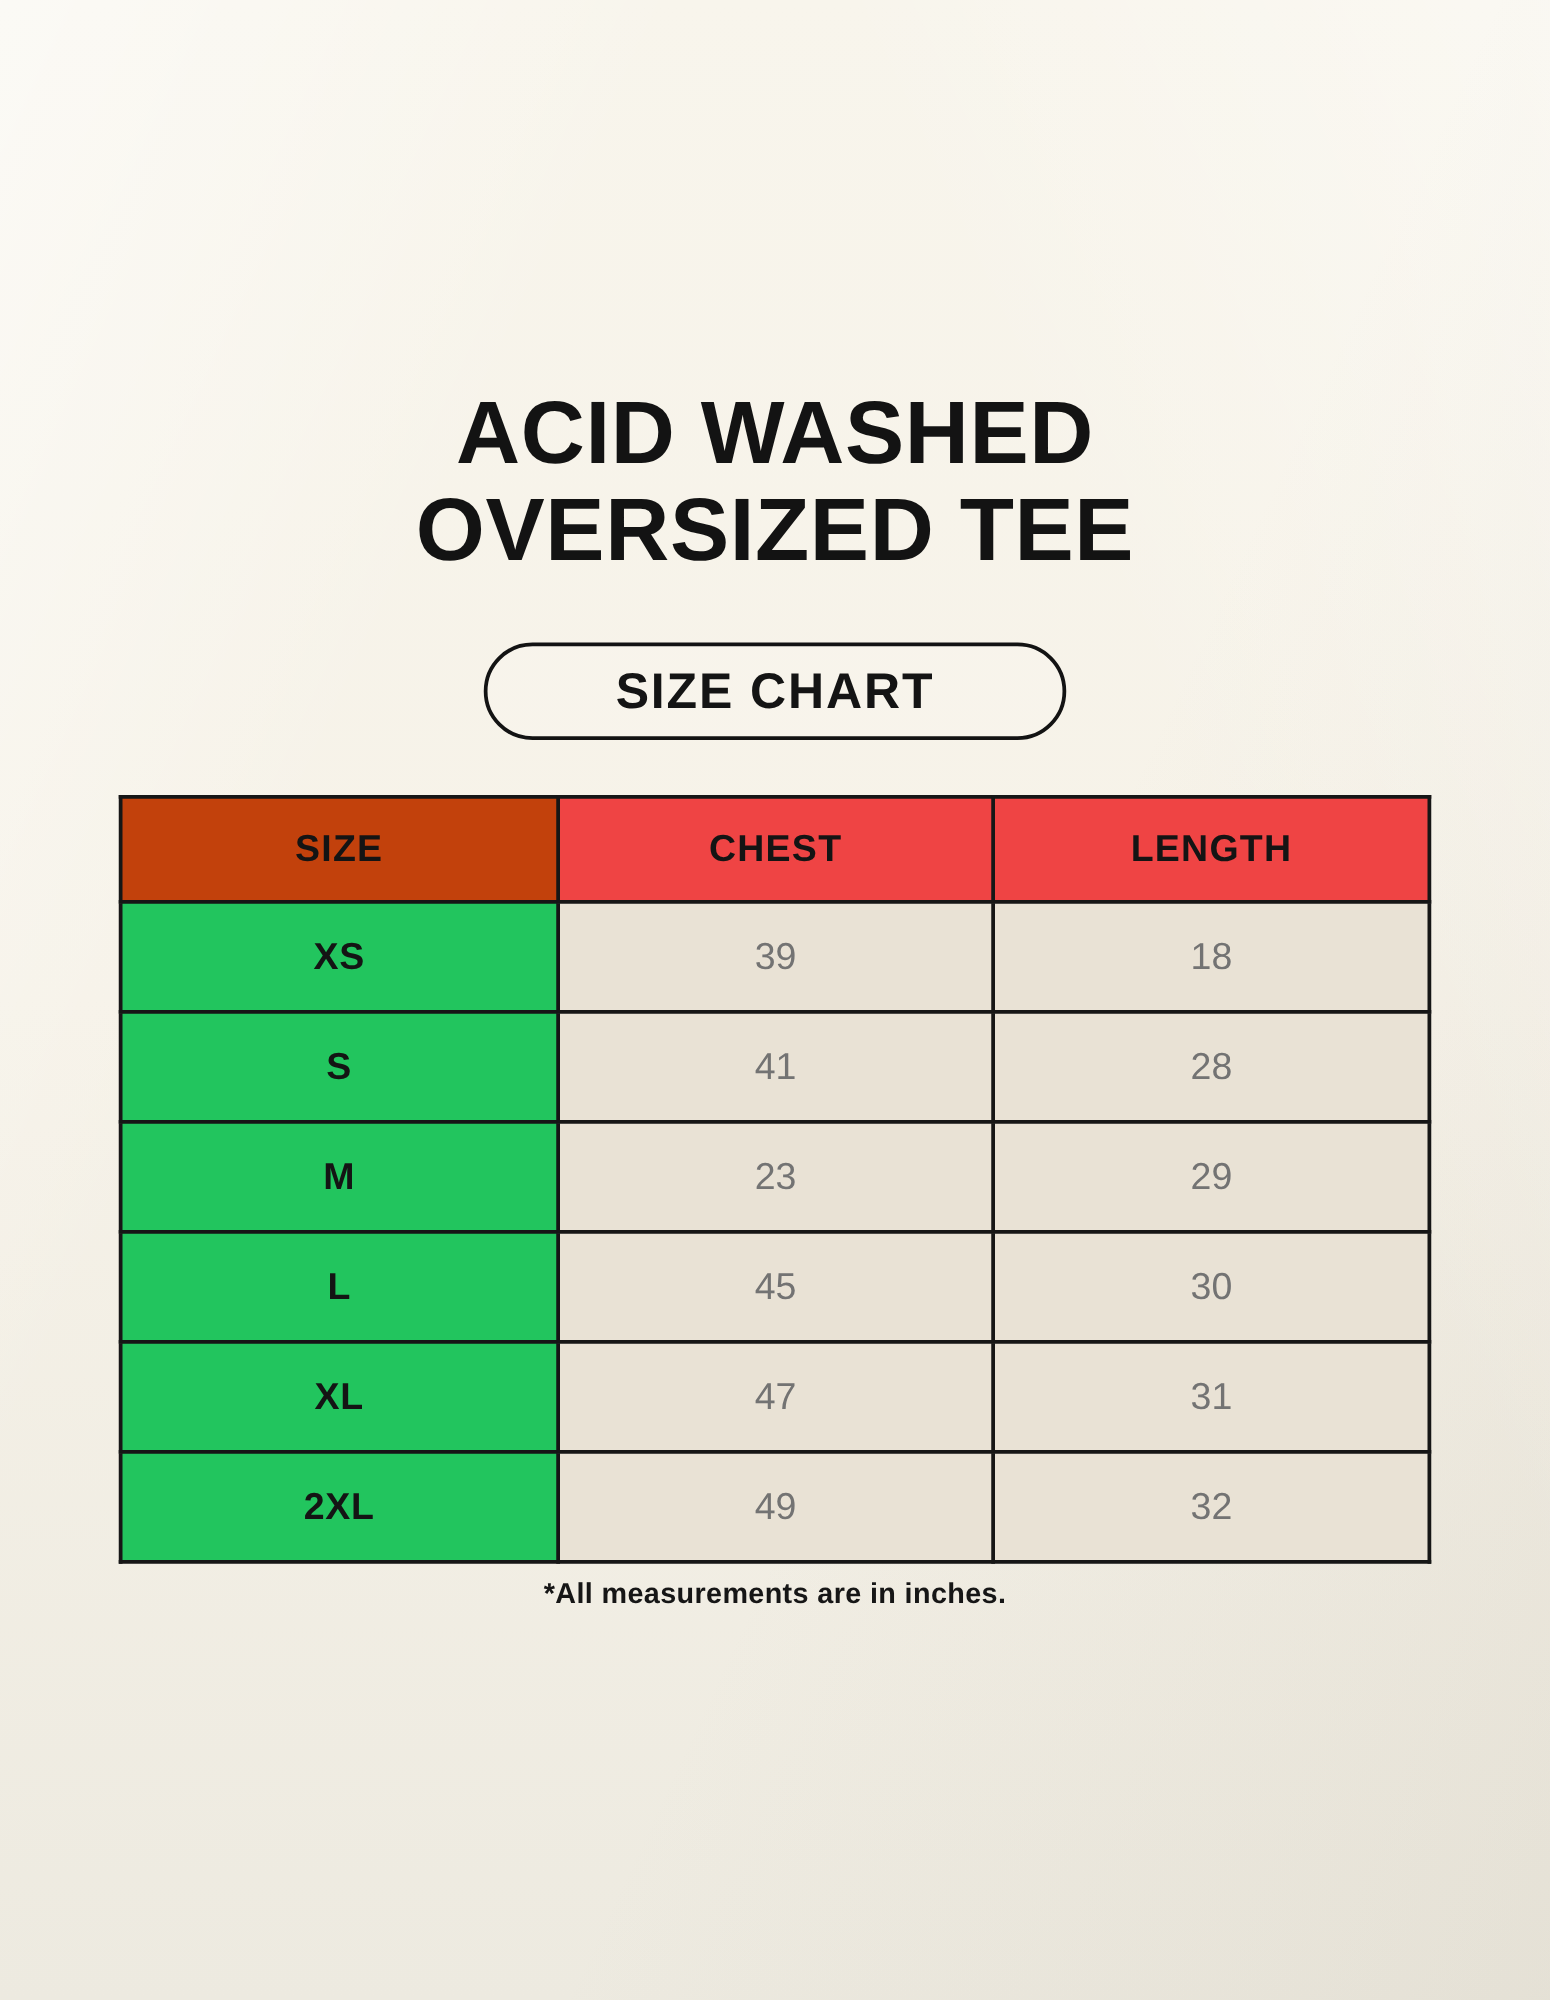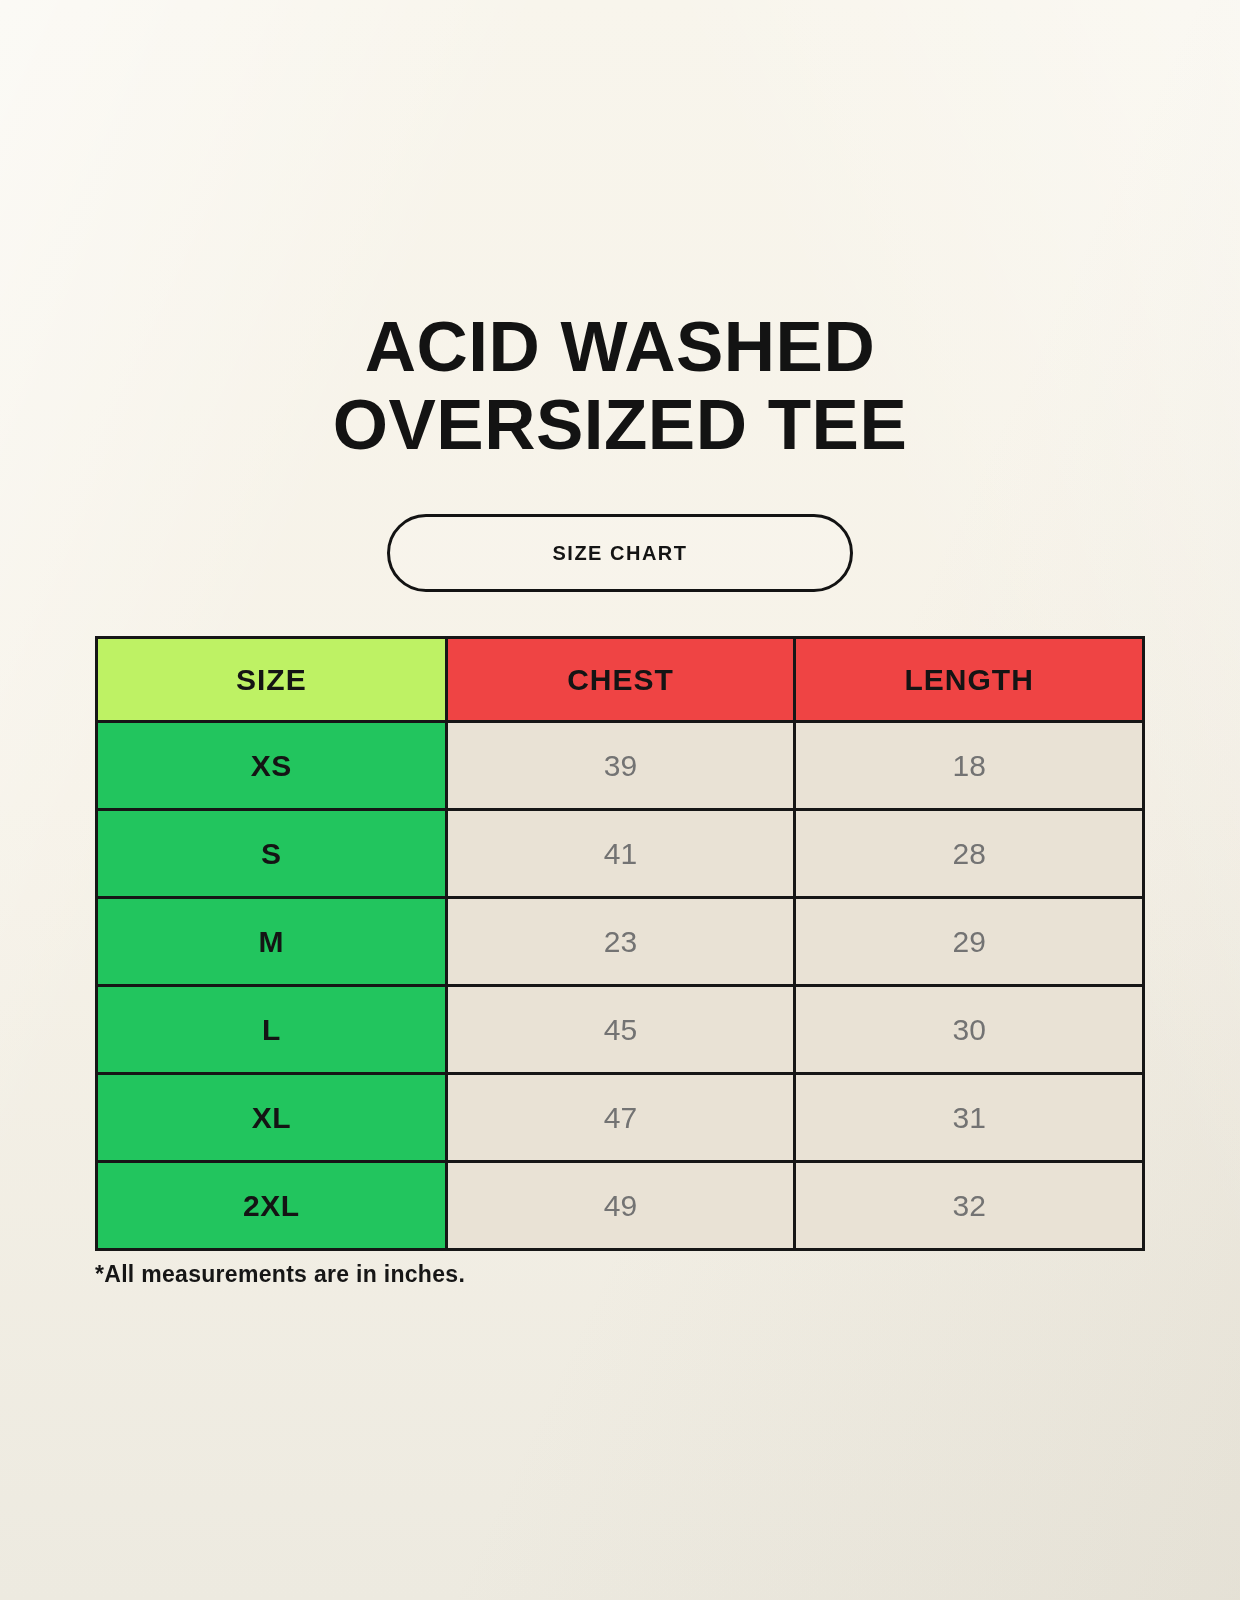--- a/index.html
+++ b/index.html
@@ -35,21 +35,21 @@
   .pill-button {
     display: flex;
     align-items: center;
     justify-content: center;
     width: 466px;
     height: 78px;
     margin: 50px auto 0 auto;
     border: 3px solid #131313;
     border-radius: 44px;
     background: rgba(255,255,255,0.12);
-    font-size: 20px;
+    font-size: 40px;
     font-weight: bold;
     letter-spacing: 1.5px;
     cursor: pointer;
   }
 
   table.size-chart {
     width: 1050px;
     margin: 44px auto 0 auto;
     border-collapse: collapse;
     table-layout: fixed;
@@ -57,29 +57,29 @@
   table.size-chart th,
   table.size-chart td {
     border: 3px solid #161616;
     text-align: center;
     vertical-align: middle;
     font-size: 30px;
   }
   table.size-chart th { height: 84px; font-weight: bold; letter-spacing: 1px; }
   table.size-chart td { height: 88px; }
 
-  .hdr-size   { background: #bef264; }
+  .hdr-size   { background: #c2410c; }
   .hdr-accent { background: #ef4444; }
   td.size-cell { background: #22c55e; font-weight: bold; letter-spacing: 0.5px; }
   td.num-cell  { background: #e9e2d5; font-weight: normal; color: #737373; }
 
   .footnote {
     width: 1050px;
     margin: 10px auto 0 auto;
-    text-align: left;
+    text-align: center;
     font-size: 23px;
     font-weight: bold;
     letter-spacing: 0.3px;
     color: #161616;
   }
 </style>
 </head>
 <body>
 
 <div class="page">

